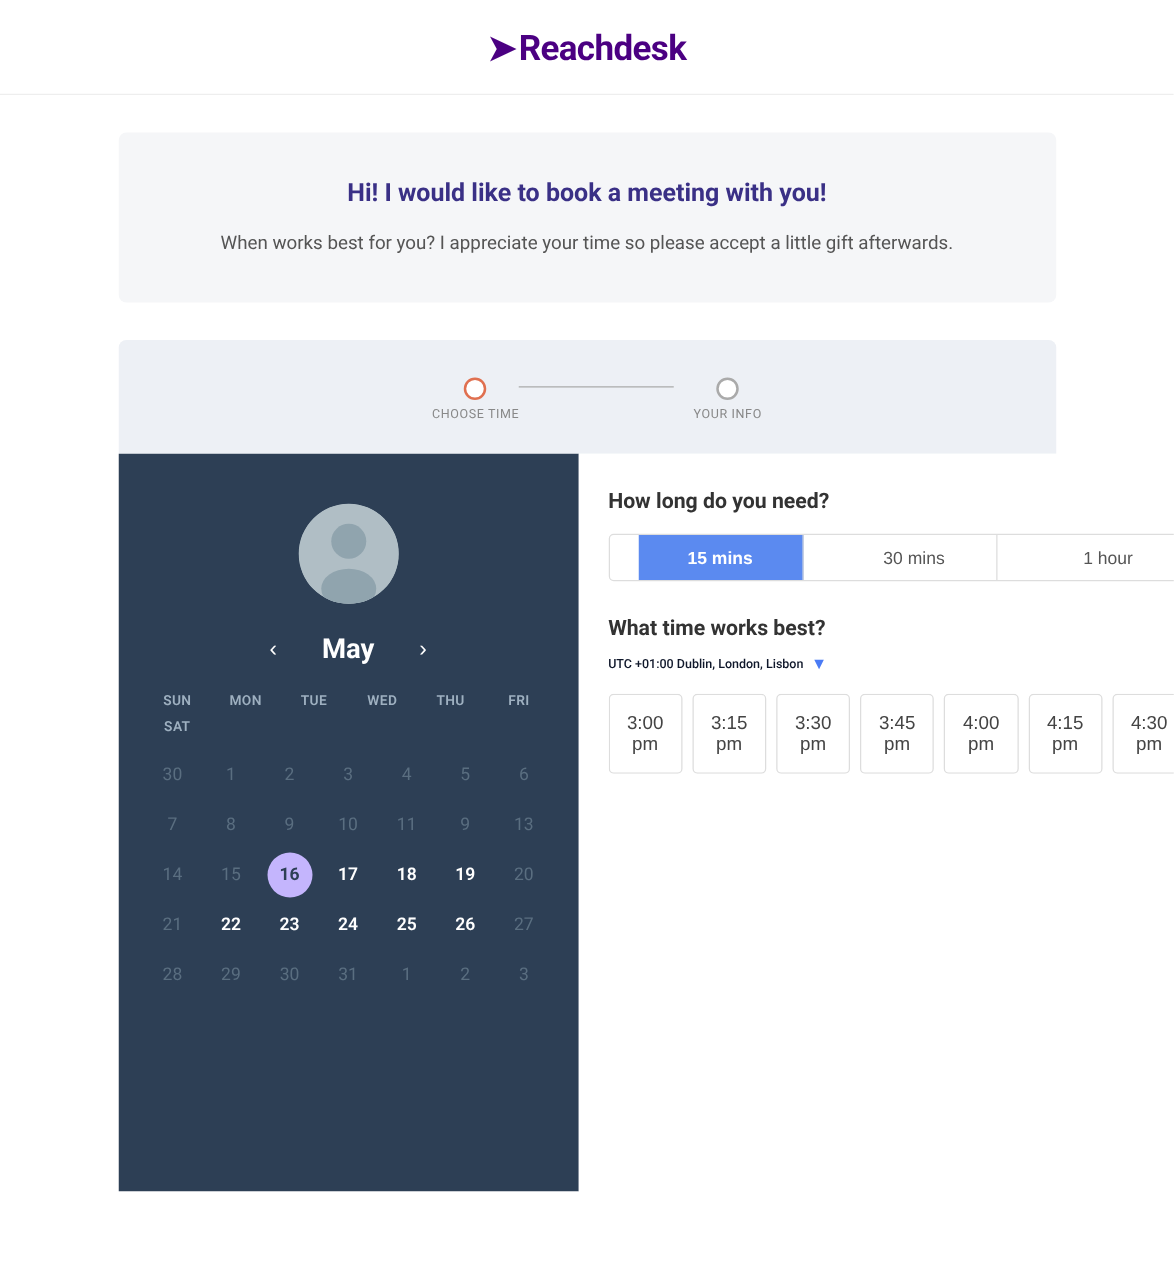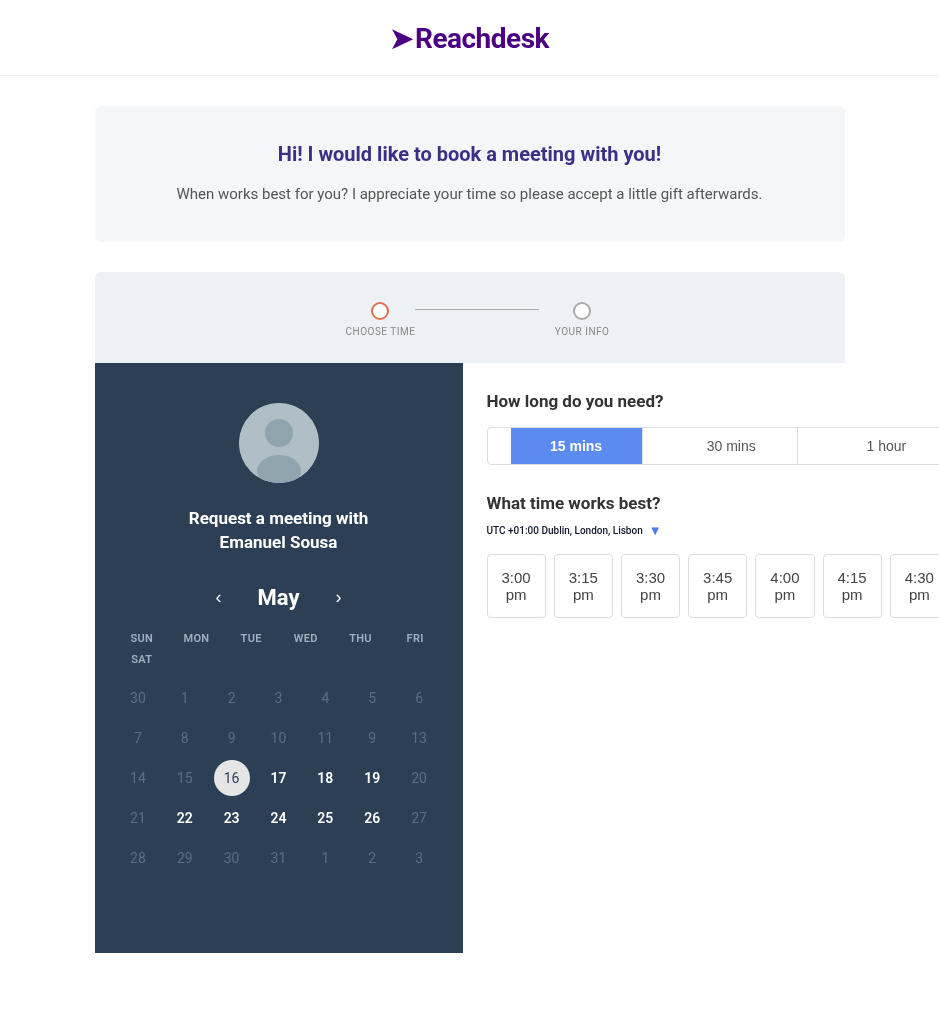--- a/index.html
+++ b/index.html
@@ -214,23 +214,23 @@
       margin: 0 auto;
     }
     .cal-cell.other-month {
       color: #5a6e80;
     }
     .cal-cell.available {
       color: #fff;
       font-weight: 600;
     }
     .cal-cell.selected {
-      background: #e5e5e5;
+      background: #c4b5fd;
       color: #2d3f55;
-      font-weight: 400;
+      font-weight: 700;
       border-radius: 50%;
     }
     .cal-cell.dimmed {
       color: #5a6e80;
     }
 
     
     .right-panel {
       flex: 1;
       background: #fff;
@@ -350,24 +350,20 @@
 
 <div class="main-content">
 
   <div class="left-panel">
     <div class="avatar">
       <svg class="avatar-icon" viewBox="0 0 80 80" xmlns="http://www.w3.org/2000/svg">
         <circle cx="40" cy="40" r="40" fill="#b0bec5"></circle>
         <circle cx="40" cy="30" r="14" fill="#90a4ae"></circle>
         <ellipse cx="40" cy="68" rx="22" ry="16" fill="#90a4ae"></ellipse>
       </svg>
-    </div>
-    <div class="meeting-title">
-      <span>Request a meeting with</span><br>
-      <span>Emanuel Sousa</span>
     </div>
     <div class="calendar">
       <div class="cal-nav">
         <button class="cal-nav-btn">‹</button>
         <span class="cal-month">May</span>
         <button class="cal-nav-btn">›</button>
       </div>
       <div class="cal-header" id="cal-header">
           <div class="cal-day-name">SUN</div>
           <div class="cal-day-name">MON</div>

